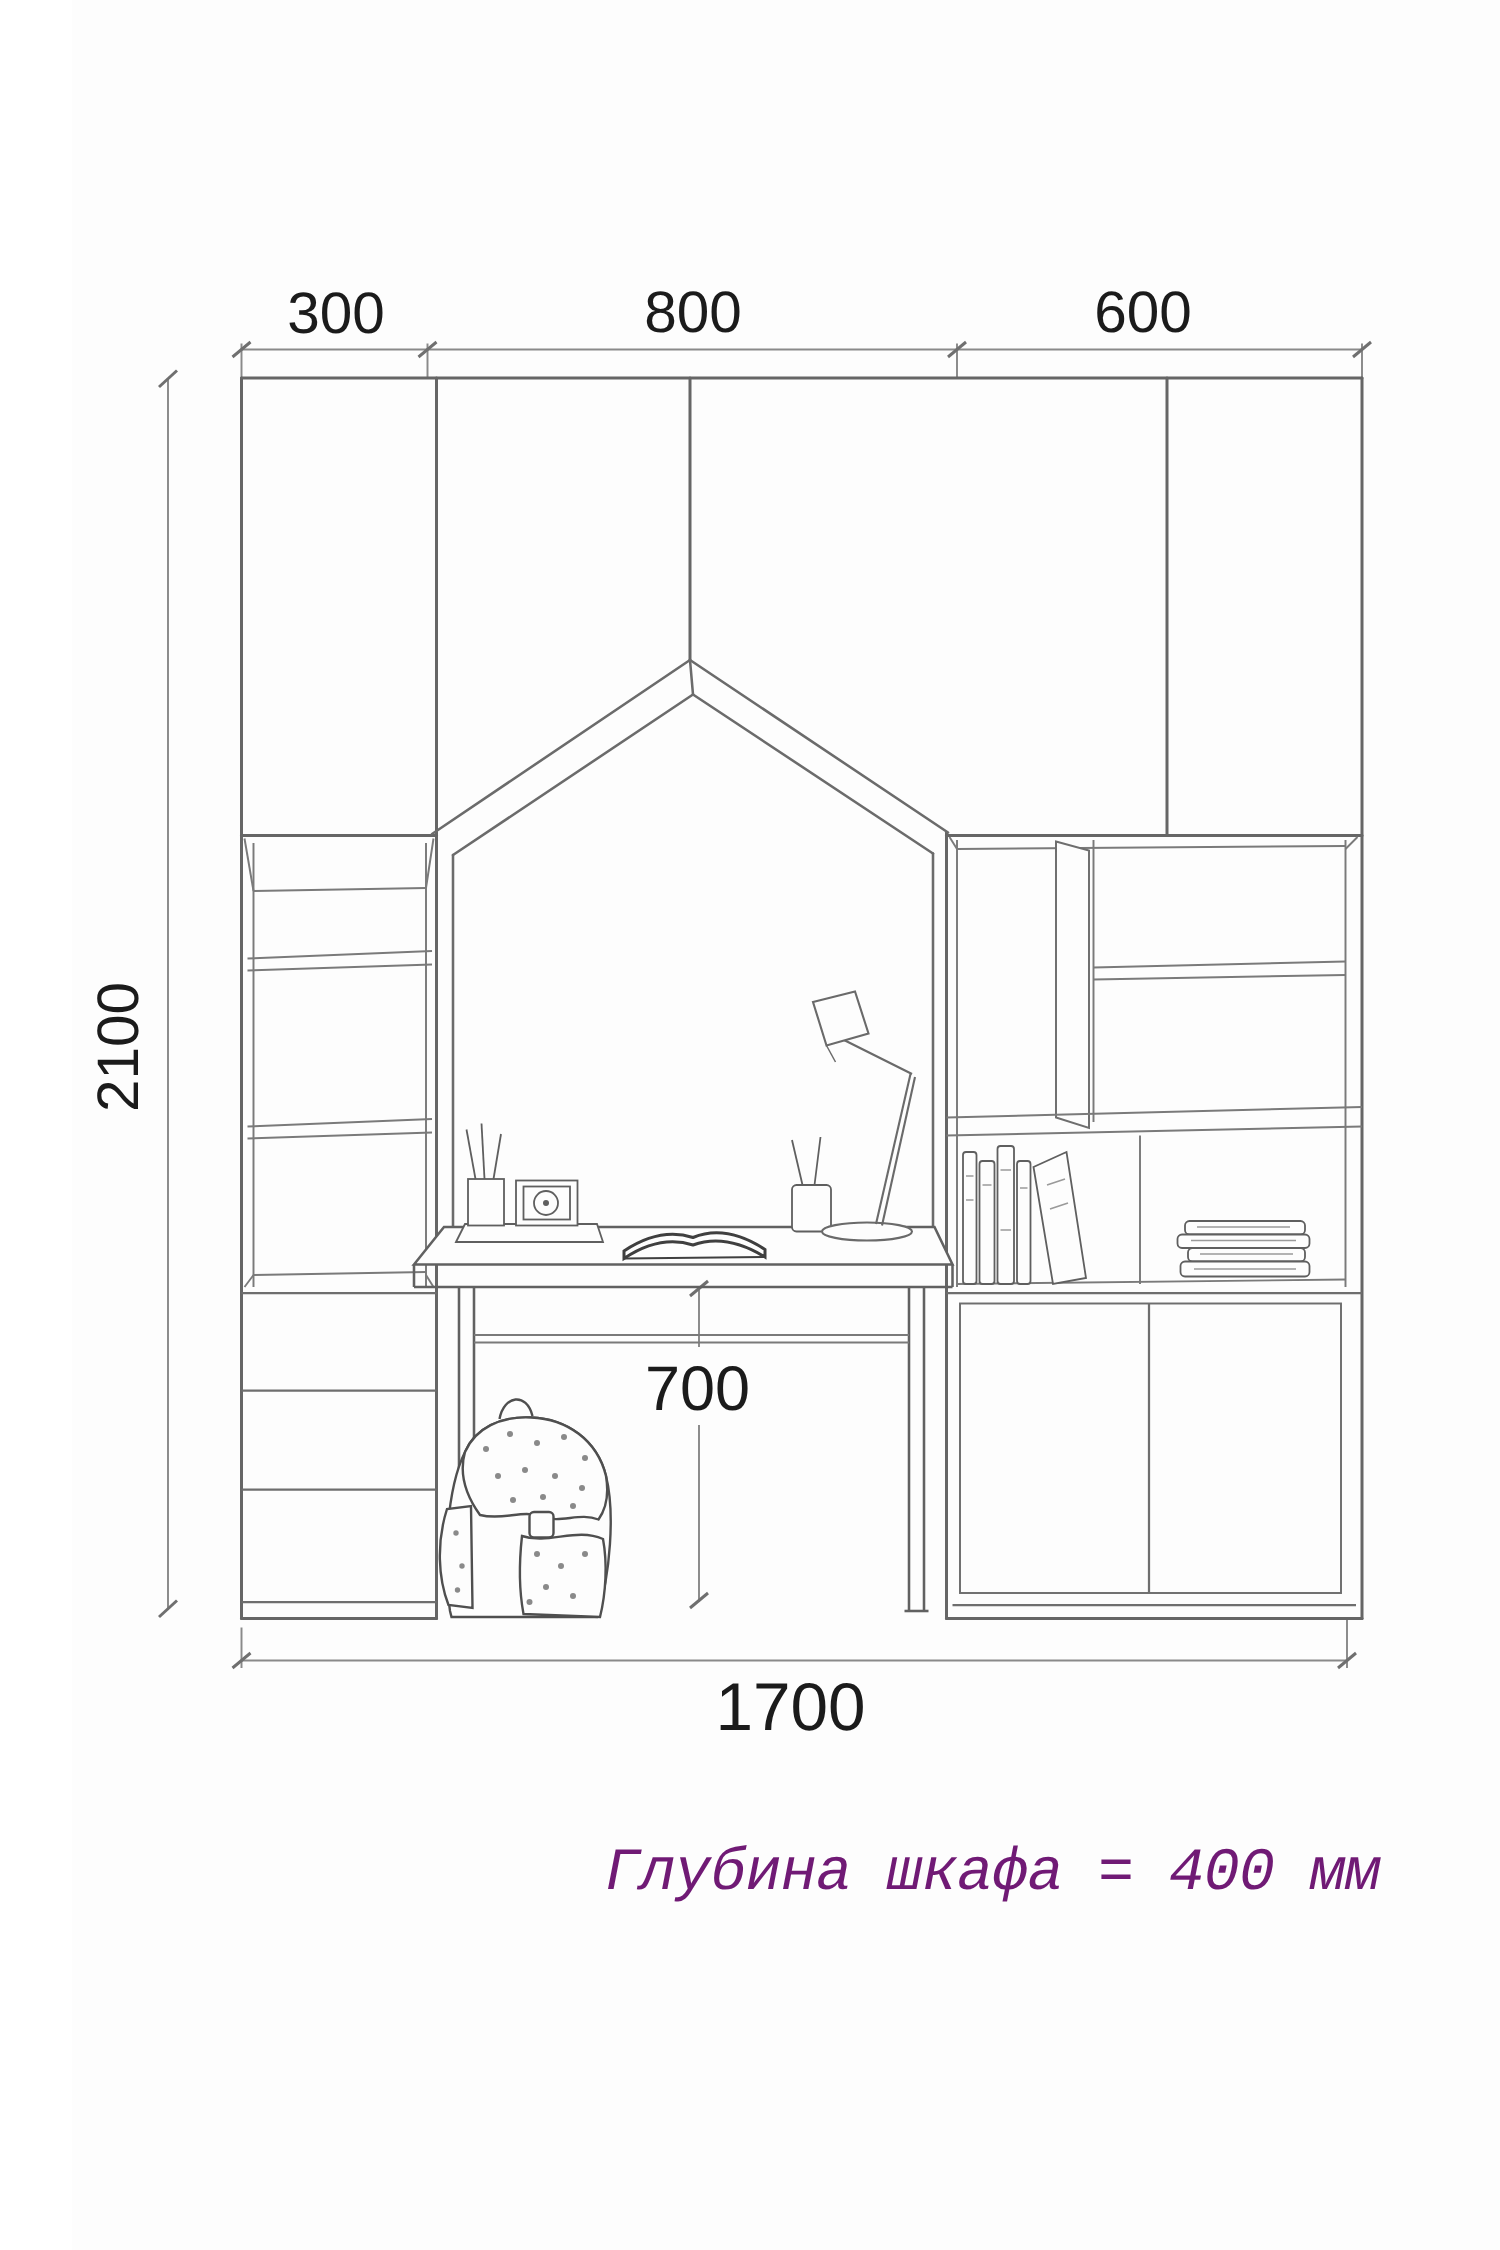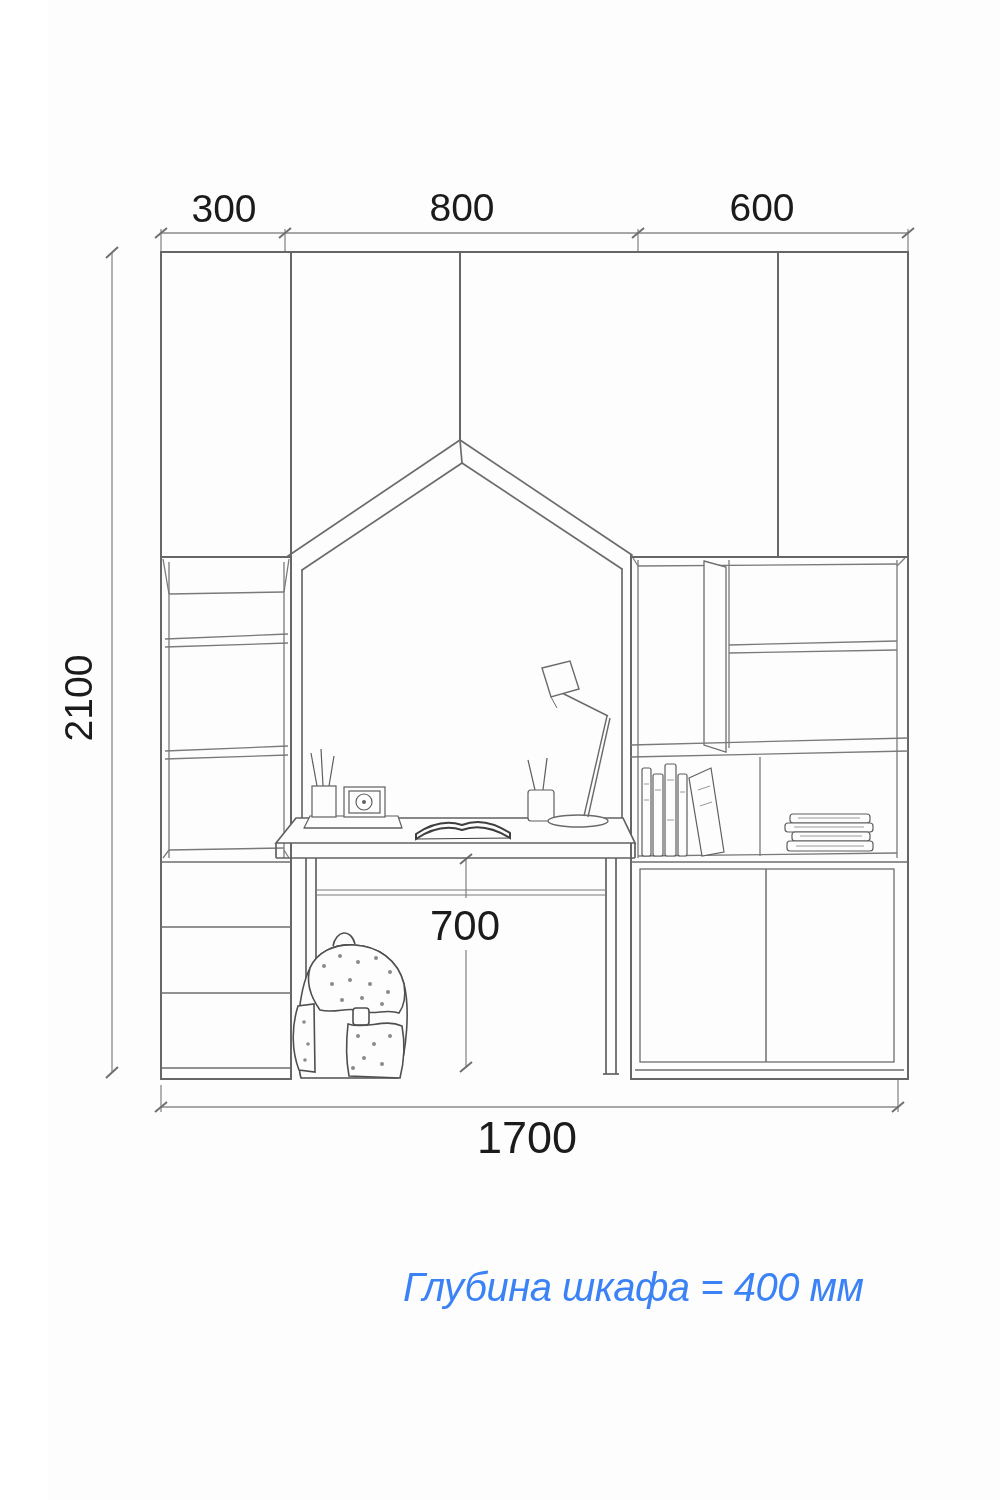--- a/index.html
+++ b/index.html
@@ -12,23 +12,23 @@
   #watermark{
     position:absolute;left:128px;top:688px;width:780px;
     font-family:"Liberation Sans",sans-serif;
     font-size:104px;font-weight:700;letter-spacing:3px;line-height:1;
     color:rgba(208,208,208,0.62);
     text-shadow:1px 1px 0 rgba(255,255,255,0.9),-1px -1px 0 rgba(180,180,180,0.25);
     white-space:nowrap;user-select:none;
   }
   #watermark .ru{color:rgba(226,168,168,0.66);}
   #notes{
-    position:absolute;left:355px;top:1262px;
-    font-family:Liberation Sans, sans-serif;font-style:italic;
-    font-size:40px;line-height:50px;color:#3b82f6;letter-spacing:-0.5px;
+    position:absolute;left:355px;top:1225px;
+    font-family:Liberation Mono, monospace;font-style:italic;
+    font-size:40px;line-height:50px;color:#701a75;letter-spacing:-0.5px;
     white-space:nowrap;
   }
 </style>
 </head>
 <body>
 
 <div id="stage">
 
 <svg id="drawing" width="1000" height="1500" viewBox="0 0 1000 1500">
 

